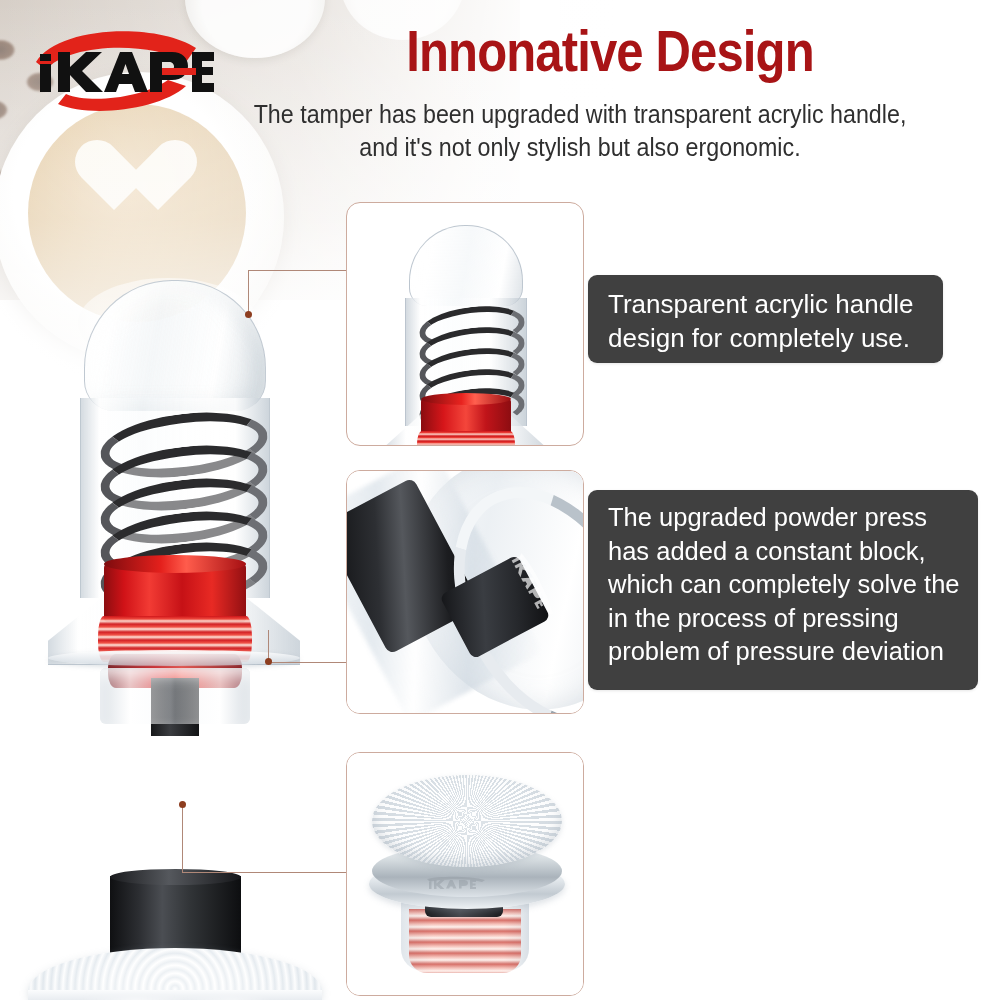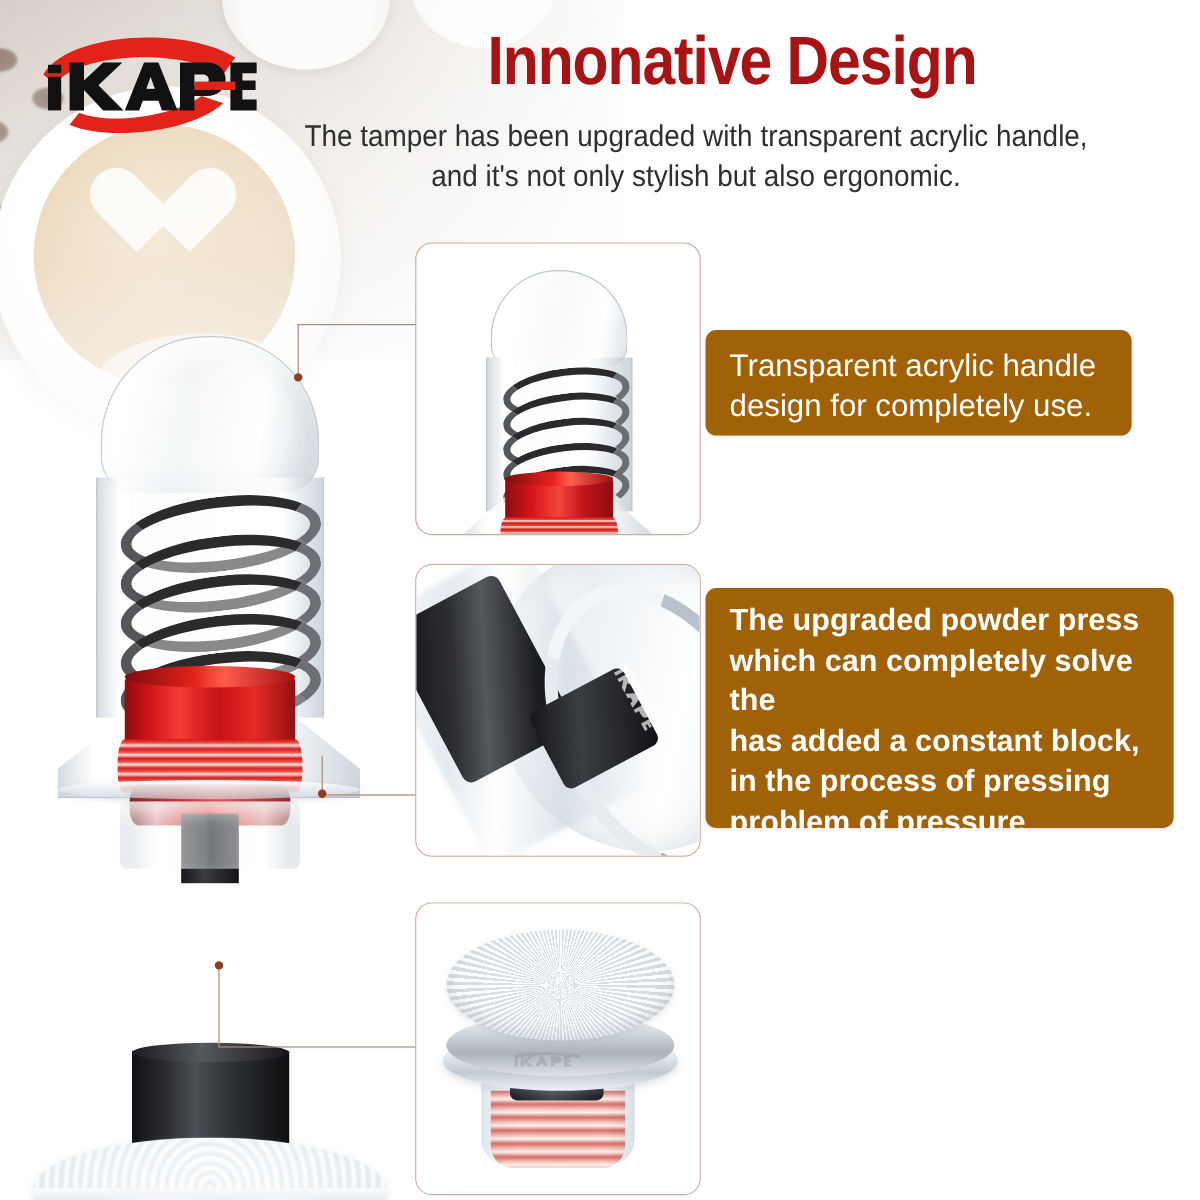--- a/index.html
+++ b/index.html
@@ -221,21 +221,21 @@
     border-radius: 14px;
     background: #ffffff;
     overflow: hidden;
     z-index: 15;
   }
   .panel-inner { position: absolute; inset: 0; }
 
   
   .callout {
     position: absolute;
-    background: #a16207;
+    background: #404040;
     border-radius: 9px;
     color: #ffffff;
     z-index: 20;
     box-sizing: border-box;
     padding: 12px 16px 12px 20px;
     font-size: 26px;
     line-height: 34px;
     box-shadow: 0 1px 3px rgba(0,0,0,.10);
   }
   .callout.c2 { font-size: 25.5px; line-height: 33.5px; padding-top: 11px; }
@@ -659,24 +659,24 @@
             <path d="M11 6 h3 v4 l5 -4 h5 l-6 5.5 l6 5.5 h-5 l-5 -4 v4 h-3 z"></path>
             <path d="M25 17 l5 -11 h3 l5 11 h-4 l-1 -2.5 h-3 l-1 2.5 z"></path>
             <path d="M40 6 h6 c3 0 5 1.6 5 3.8 c0 2.2 -2 3.8 -5 3.8 h-3 v3.4 h-3 z"></path>
             <path d="M53 6 h7 v2.5 h-4 v1.7 h3.5 v2.4 h-3.5 v1.9 h4 v2.5 h-7 z"></path>
           </g>
         </svg>
       </div>
     </div>
   </div>
 
-  <div class="callout c2" style="left:588px; top:490px; width:390px; height:200px;font-weight:bold;">
+  <div class="callout c2" style="left:588px; top:490px; width:390px; height:200px;">
     <div>The upgraded powder press</div>
+    <div>has added a constant block,</div>
     <div>which can completely solve the</div>
-    <div>has added a constant block,</div>
     <div>in the process of pressing</div>
     <div>problem of pressure deviation</div>
   </div>
 
   <div class="panel" style="left:346px; top:752px; width:236px; height:242px;">
     <div class="panel-inner p3-wrap">
       <div class="p3-glass"></div>
       <div class="p3-glass-red"></div>
       <div class="p3-glass-black"></div>
       <div class="p3-flange"></div>

